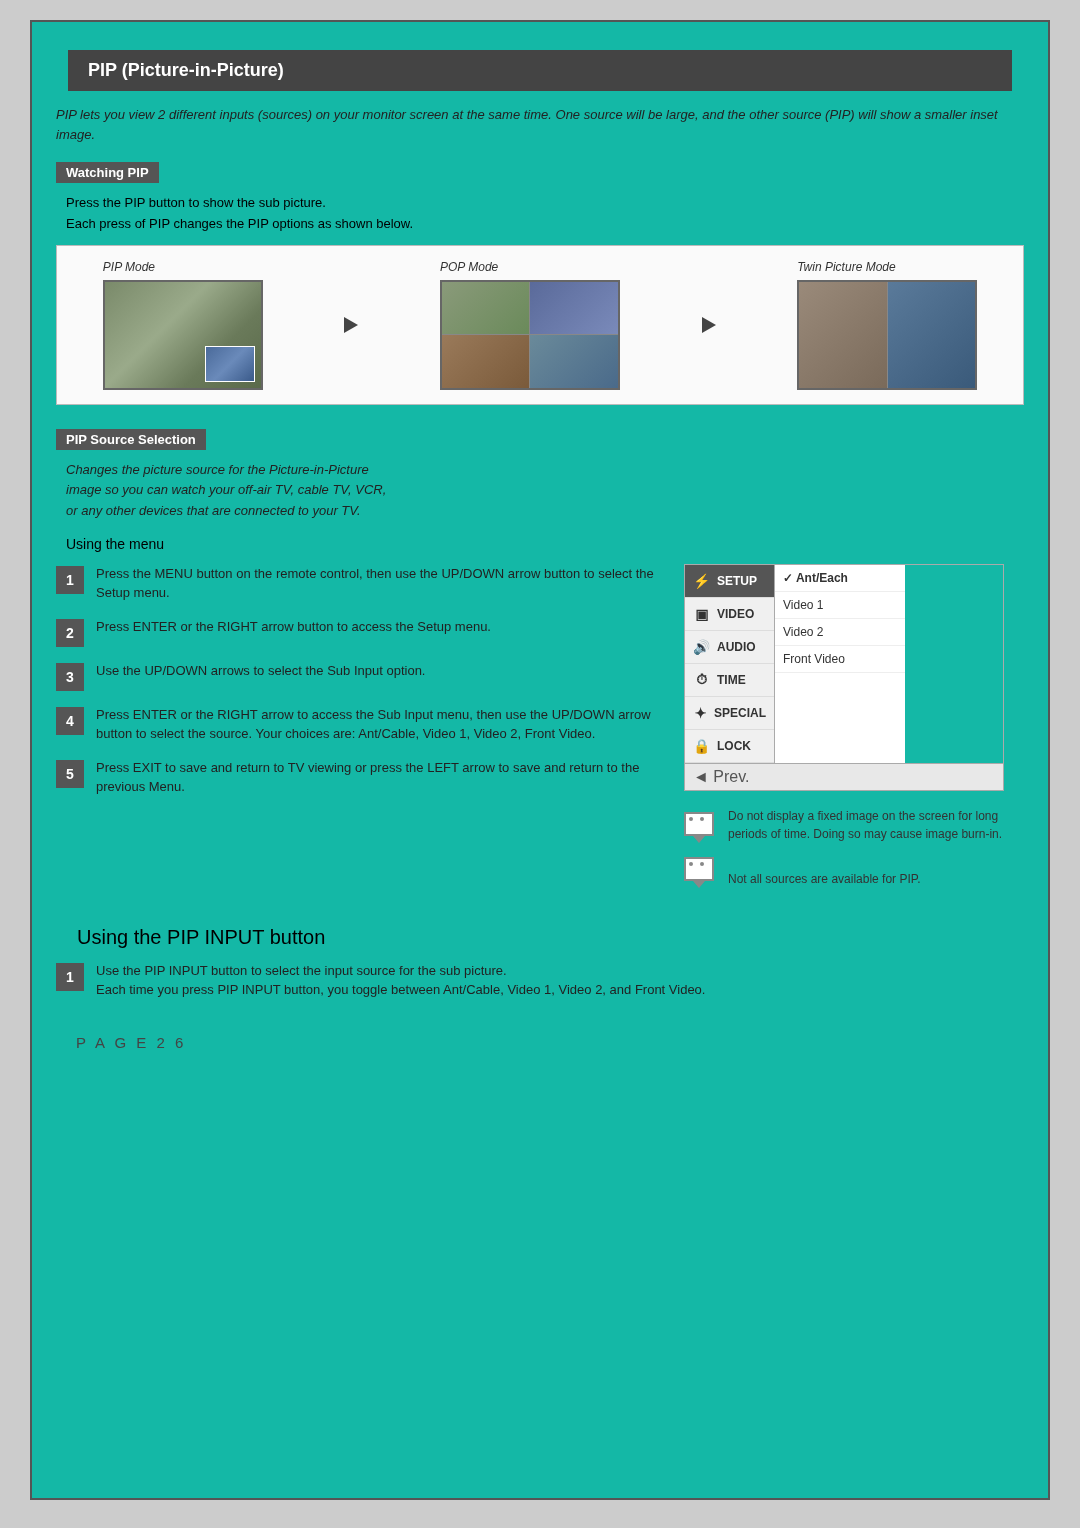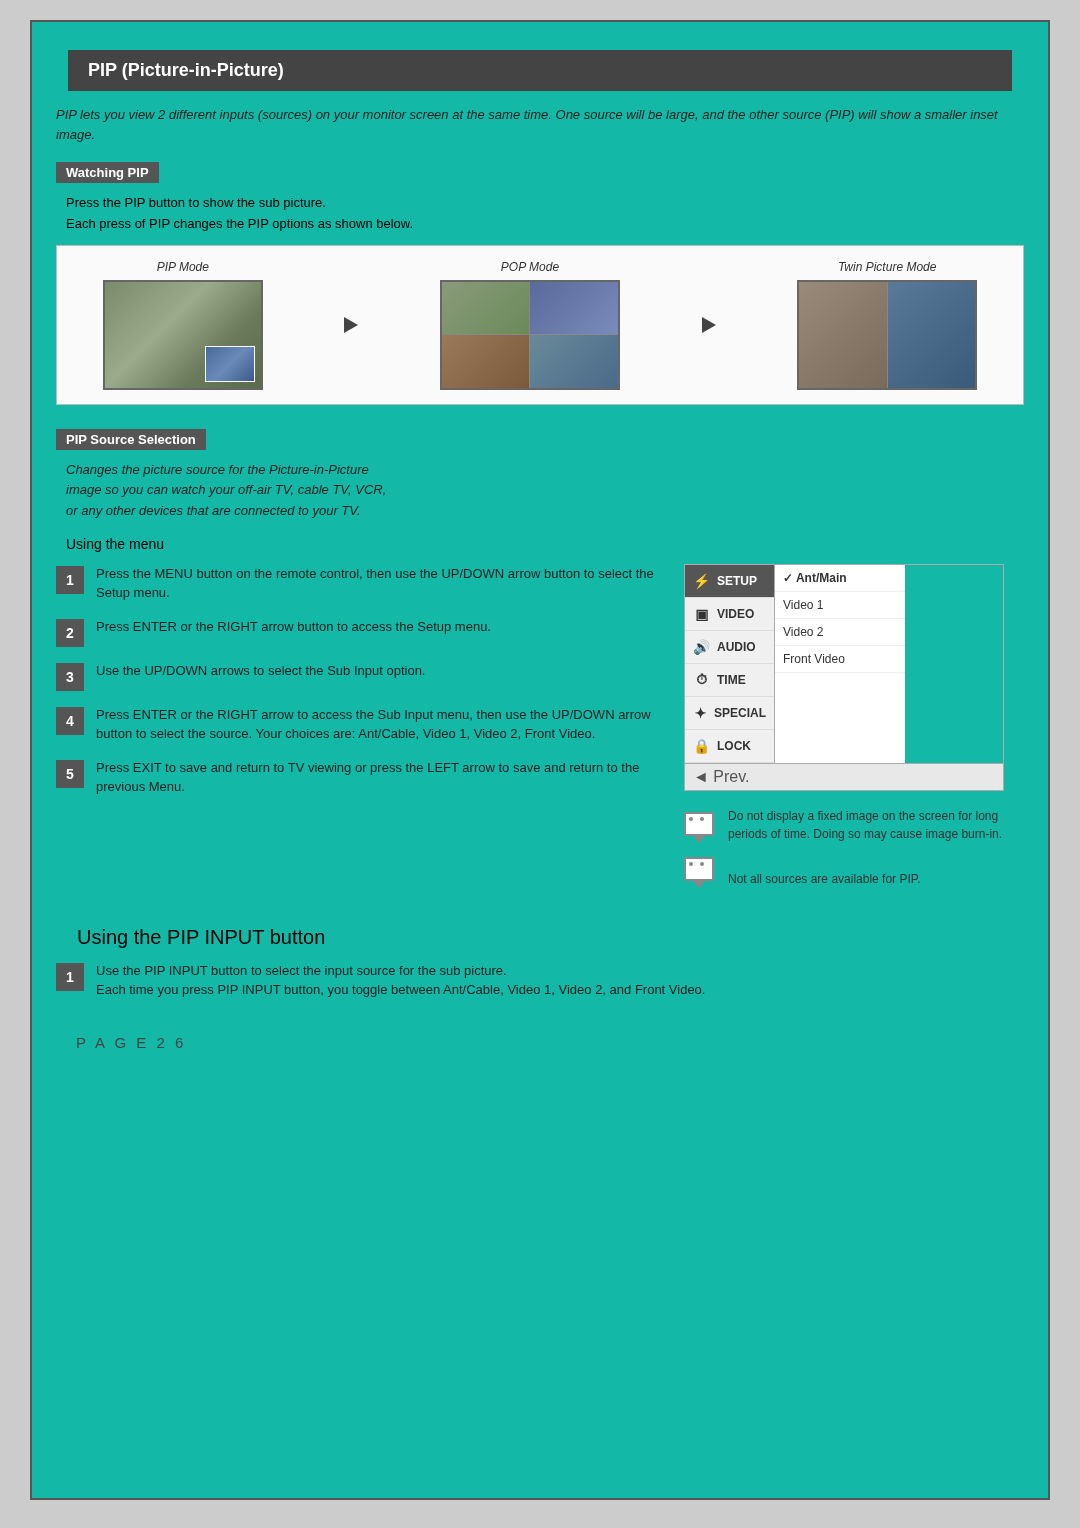--- a/index.html
+++ b/index.html
@@ -61,21 +61,20 @@
       align-items: center;
       justify-content: space-around;
       border: 1px solid #bbb;
       padding: 14px 10px;
       margin: 10px 0 20px 0;
       background: #fafafa;
     }
     .mode-item {
       display: flex;
       flex-direction: column;
-      align-items: center;
     }
     .mode-label {
       font-style: italic;
       font-size: 12px;
       margin-bottom: 6px;
       color: #333;
     }
     
     .tv-screen {
       width: 160px;
@@ -406,21 +405,21 @@
                   <span>SPECIAL</span>
                 </div>
                 <div class="menu-item">
                   <span class="menu-icon">🔒</span>
                   <span>LOCK</span>
                 </div>
               </div>
 
 
               <div class="menu-right">
-                <div class="menu-right-item checked">✓ Ant/Main</div>
+                <div class="menu-right-item checked">✓ Ant/Each</div>
                 <div class="menu-right-item">Video 1</div>
                 <div class="menu-right-item">Video 2</div>
                 <div class="menu-right-item">Front Video</div>
               </div>
             </div>
             <div class="menu-bottom">
               <span>◄ Prev.</span>
             </div>
           </div>
 

